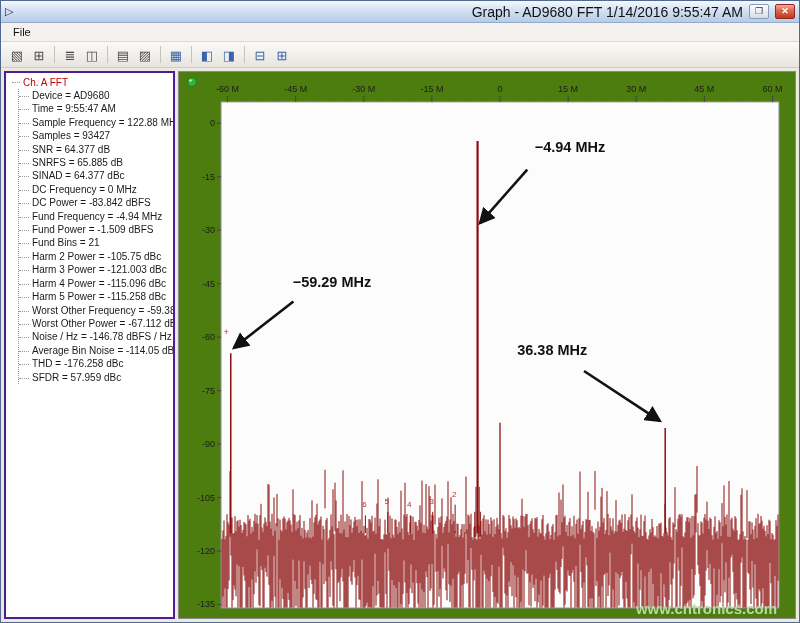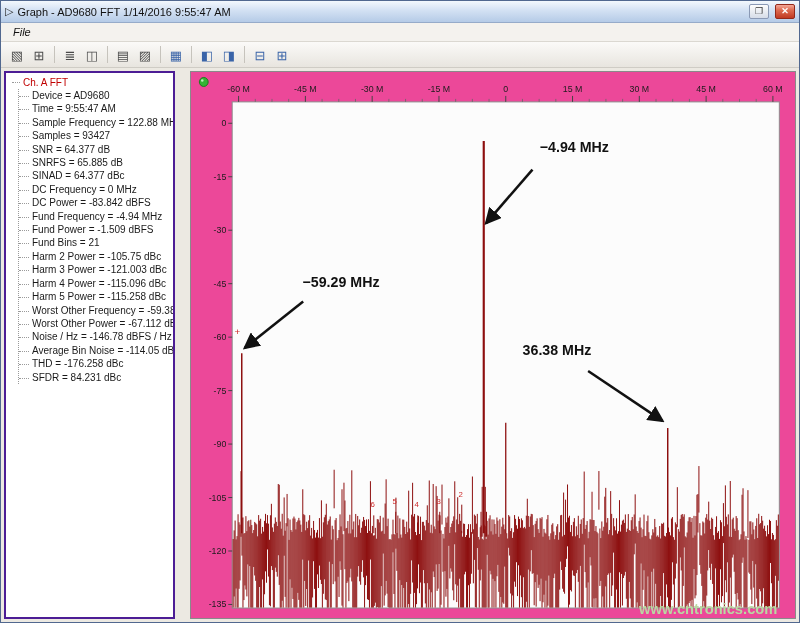--- a/index.html
+++ b/index.html
@@ -17,40 +17,40 @@
   }
   
   .titlebar {
     height: 22px; flex: 0 0 22px;
     background: linear-gradient(#f3f8fd, #d3e1f3 45%, #b5cbe7);
     border-bottom: 1px solid #96abc9;
     display: flex; align-items: center;
     padding: 0 4px; gap: 4px;
   }
   .title-icon { font-size: 11px; color: #222; }
-  .title-text { flex: 1; font-size: 11px; color: #111; white-space: nowrap; overflow: hidden; }
+  .title-text { flex: 1; font-size: 14px; color: #111; white-space: nowrap; overflow: hidden; text-align: right; }
   .tb-btn {
     width: 20px; height: 15px; margin-left: 2px;
     border: 1px solid #8a99b5; border-radius: 2px;
     font-size: 9px; line-height: 13px; text-align: center;
     background: linear-gradient(#fdfdfd, #d6dde8);
     color: #333; cursor: default;
   }
   .tb-btn.close {
     background: linear-gradient(#f4a898, #dd6a50 40%, #c03a22);
     border-color: #93291a; color: #fff; font-weight: bold;
   }
   
   .menubar {
     height: 19px; flex: 0 0 19px;
     background: #f4f2ee; border-bottom: 1px solid #dbd8d1;
     display: flex; align-items: center; font-size: 11px; color: #111;
     padding-left: 4px;
   }
-  .menu-item { padding: 2px 8px; font-style: italic; }
+  .menu-item { padding: 2px 8px; }
   
   .toolbar {
     height: 26px; flex: 0 0 26px;
     background: linear-gradient(#fbfaf8, #e8e5df);
     border-bottom: 1px solid #cfccc5;
     display: flex; align-items: center; padding: 0 5px;
   }
   .tool-btn {
     width: 22px; height: 20px; text-align: center;
     font-size: 13px; line-height: 19px;
@@ -70,22 +70,22 @@
     content: ""; position: absolute; left: 1px; top: 6px; width: 8px;
     border-top: 1px dotted #9a9a9a;
   }
   ul.tree { list-style: none; margin-left: 7px; border-left: 1px dotted #9a9a9a; }
   ul.tree li { position: relative; padding-left: 13px; line-height: 13.4px; color: #1a1a1a; }
   ul.tree li::before {
     content: ""; position: absolute; left: 0; top: 7px; width: 10px;
     border-top: 1px dotted #9a9a9a;
   }
   .chart-panel {
-    flex: 1; background: #ec4899; border: 1px solid #8a8a8a;
-    position: relative; min-width: 0; margin-left: 12px;
+    flex: 1; background: #4d7c0f; border: 1px solid #8a8a8a;
+    position: relative; min-width: 0;
   }
   .chart-panel svg { position: absolute; inset: 0; width: 100%; height: 100%; display: block; }
 </style>
 </head>
 <body>
 
 <div class="window">
 
   <div class="titlebar">
     <span class="title-icon">▷</span>
@@ -136,21 +136,21 @@
           <li>Fund Bins = 21</li>
           <li>Harm 2 Power = -105.75 dBc</li>
           <li>Harm 3 Power = -121.003 dBc</li>
           <li>Harm 4 Power = -115.096 dBc</li>
           <li>Harm 5 Power = -115.258 dBc</li>
           <li>Worst Other Frequency = -59.38 MHz</li>
           <li>Worst Other Power = -67.112 dBFS</li>
           <li>Noise / Hz = -146.78 dBFS / Hz</li>
           <li>Average Bin Noise = -114.05 dBFS</li>
           <li>THD = -176.258 dBc</li>
-          <li>SFDR = 84.231 dBc</li>
+          <li>SFDR = 57.959 dBc</li>
         </ul>
     </div>
 
     <div class="chart-panel">
       <svg id="chart-svg" viewBox="0 0 616 548" preserveAspectRatio="none" font-family="Liberation Sans, sans-serif">
         <defs>
           <marker id="arrowhead" viewBox="0 0 10 10" refX="8.5" refY="5" markerWidth="6.5" markerHeight="6.5" orient="auto">
             <path d="M0,0 L10,5 L0,10 z" fill="#111"></path>
           </marker>
         </defs>

